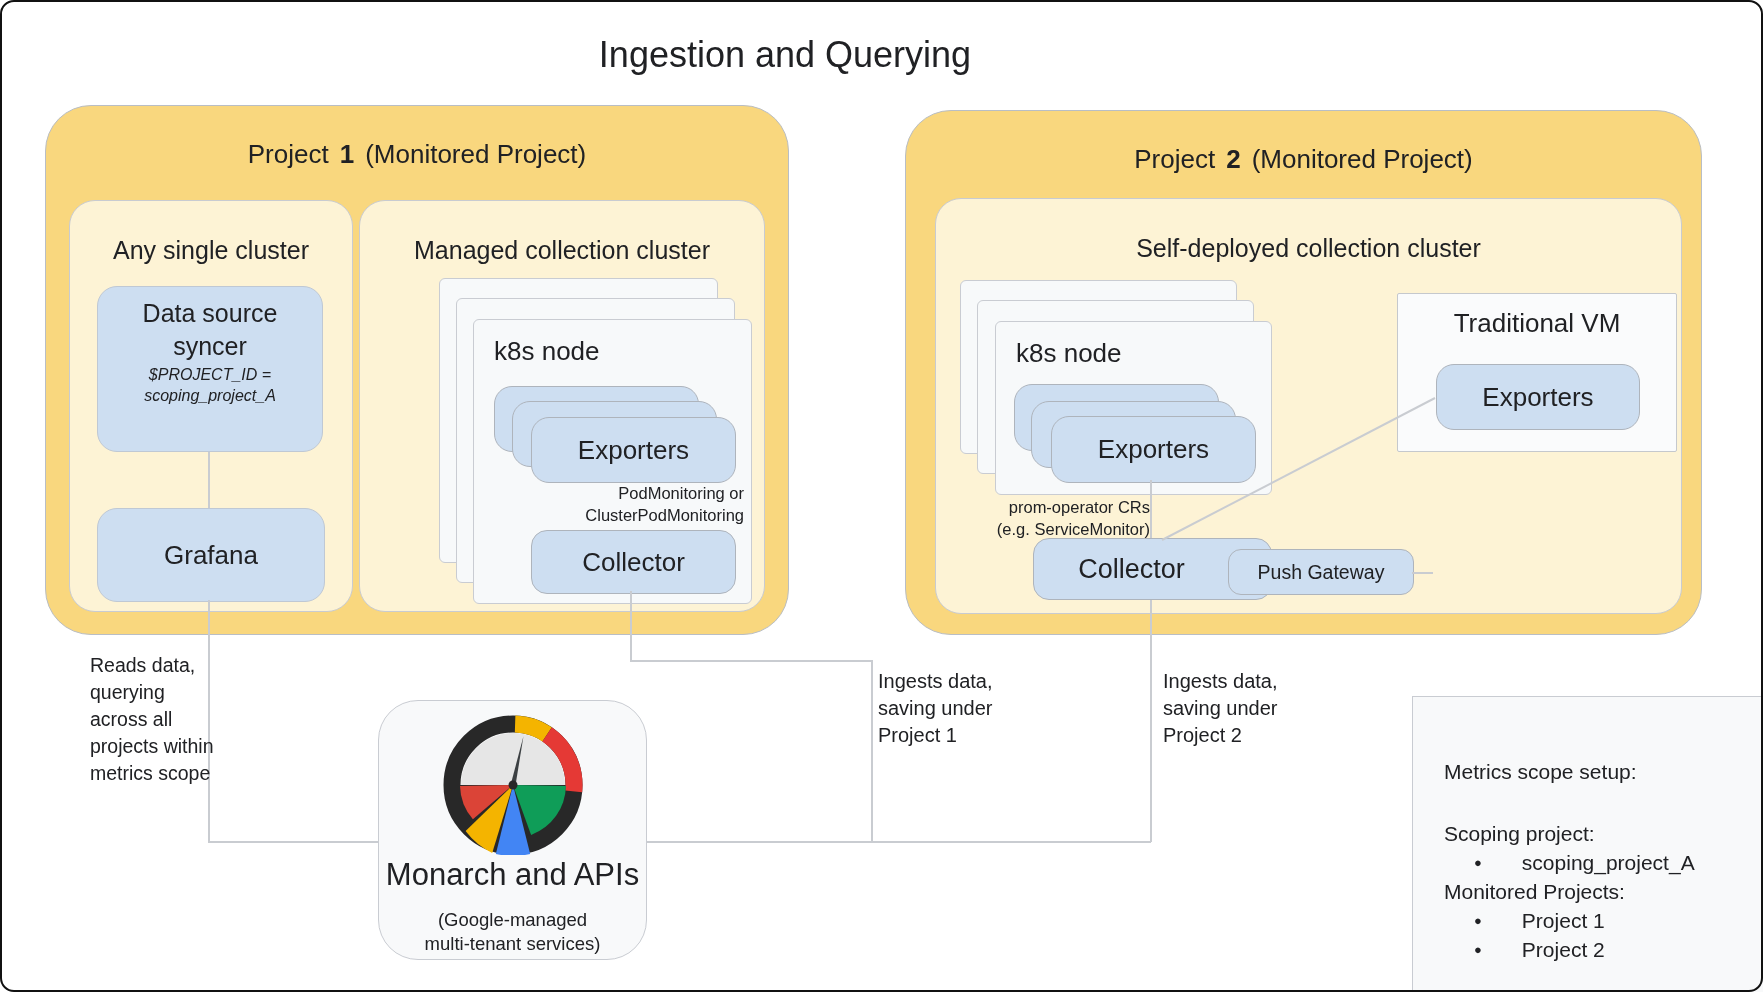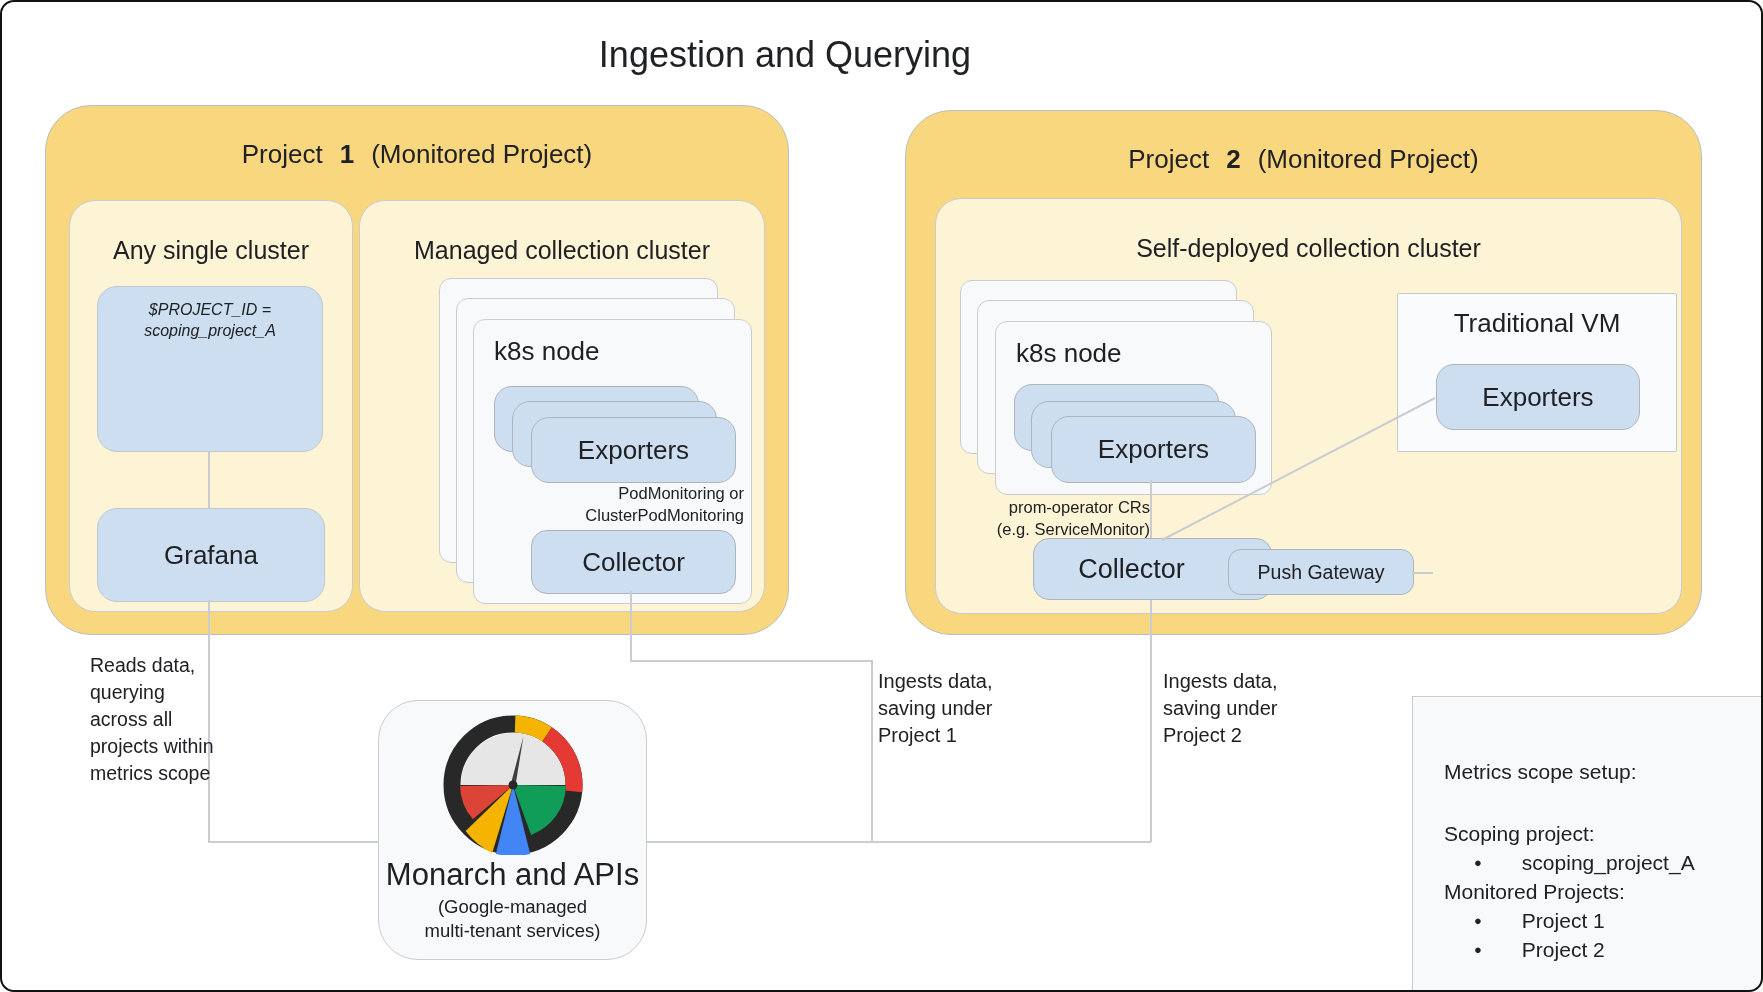--- a/index.html
+++ b/index.html
@@ -2,36 +2,36 @@
 <html><head>
 <meta charset="utf-8">
 <style>
   html,body{margin:0;padding:0;background:#fff;}
   body{font-family:"Liberation Sans","DejaVu Sans",sans-serif;color:#202124;}
   #canvas{position:relative;width:1763px;height:992px;background:#fff;overflow:hidden;}
   .frame{position:absolute;inset:0;border:2.5px solid #111;border-radius:14px;pointer-events:none;z-index:60;}
   .abs{position:absolute;}
   .diagram-title{position:absolute;left:785px;top:34px;transform:translateX(-50%);font-size:36px;white-space:nowrap;}
   .gold{position:absolute;background:#F9D77E;border:1.5px solid #B9BEC5;border-radius:46px;}
-  .proj-header{position:absolute;top:33px;left:0;width:100%;display:flex;justify-content:center;gap:17px;font-size:26px;}
+  .proj-header{position:absolute;top:33px;left:0;width:100%;display:flex;justify-content:center;gap:11px;font-size:26px;}
   .proj-header .num{font-weight:700;}
   .cream{position:absolute;background:#FDF3D5;border:1.5px solid #C8CBD1;border-radius:26px;}
   .cluster-title{position:absolute;top:35px;left:0;width:100%;text-align:center;font-size:25px;}
   .blue{background:#CDDEF1;border:1.3px solid #AEB4BC;border-radius:18px;display:flex;align-items:center;justify-content:center;font-size:26px;}
   .blue.soft{border:1px solid #BFC8D4;border-radius:20px;}
-  .node{position:absolute;background:#F7F9FA;border:1.5px solid #C9CCD2;border-radius:12px;}
+  .node{position:absolute;background:#F7F9FA;border:1.5px solid #C9CCD2;border-radius:6px;}
   .node-label{position:absolute;left:20px;top:16px;font-size:26px;}
   .card{position:absolute;background:#FAFBFC;border:1.5px solid #C5C8CD;border-radius:2px;}
   .ml{white-space:pre-line;}
   .small-note{position:absolute;font-size:16.5px;line-height:1.32;text-align:right;}
   .annotation{position:absolute;font-size:20px;line-height:1.35;}
   svg.wires{position:absolute;left:0;top:0;pointer-events:none;}
   .monarch{position:absolute;left:378px;top:700px;width:267px;height:258px;background:#F8F9FA;border:1.5px solid #C9CCD2;border-radius:40px;display:flex;flex-direction:column;align-items:center;}
   .monarch-title{font-size:31px;margin-top:2px;}
-  .monarch-sub{font-size:18.5px;line-height:1.28;text-align:center;margin-top:2px;}
+  .monarch-sub{font-size:18.5px;line-height:1.28;text-align:center;margin-top:15px;}
   .metrics{position:absolute;left:1412px;top:668px;width:360px;height:317px;background:#F8F9FA;border:1.5px solid #C9CCD2;box-sizing:border-box;padding:60px 20px 0 31px;font-size:21px;margin-top:28px;}
   .metrics .row{line-height:29px;}
   .metrics .gap{height:33px;}
   .bullet-row{display:flex;align-items:center;gap:40px;margin-left:30px;line-height:29px;}
   .bullet-dot{font-size:13px;}
   .center-txt{display:flex;align-items:center;justify-content:center;text-align:center;}
 </style>
 </head>
 <body>
 
@@ -44,20 +44,21 @@
       <span>Project</span>
         <span class="num">1</span>
         <span>(Monitored Project)</span>
     </div>
   </div>
 
   <div class="cream" style="left:69px;top:200px;width:282px;height:410px;">
     <div class="cluster-title">Any single cluster</div>
   </div>
   <div class="blue soft abs" style="left:97px;top:286px;width:226px;height:166px;flex-direction:column;justify-content:flex-start;padding-top:10px;box-sizing:border-box;">
+    <div class="center-txt" style="font-size:25px;line-height:1.3;width:180px;">Data source syncer</div>
     <div class="ml" style="font-style:italic;font-size:16px;line-height:1.3;text-align:center;margin-top:3px;">$PROJECT_ID =
 scoping_project_A</div>
   </div>
   <div class="blue soft abs" style="left:97px;top:508px;width:226px;height:92px;">Grafana</div>
 
   <div class="cream" style="left:359px;top:200px;width:404px;height:410px;">
     <div class="cluster-title">Managed collection cluster</div>
   </div>
   <div class="node" style="left:439px;top:278px;width:277px;height:283px;"></div>
   <div class="node" style="left:456px;top:298px;width:277px;height:283px;"></div>

